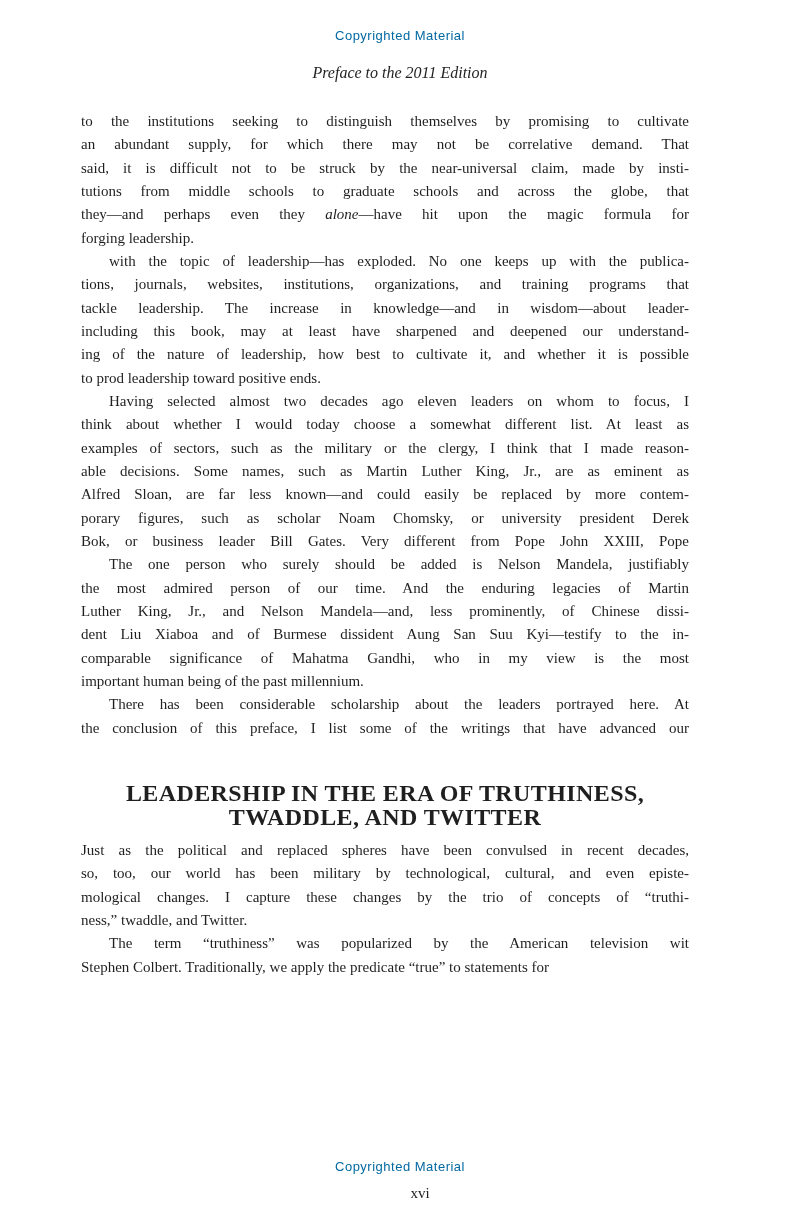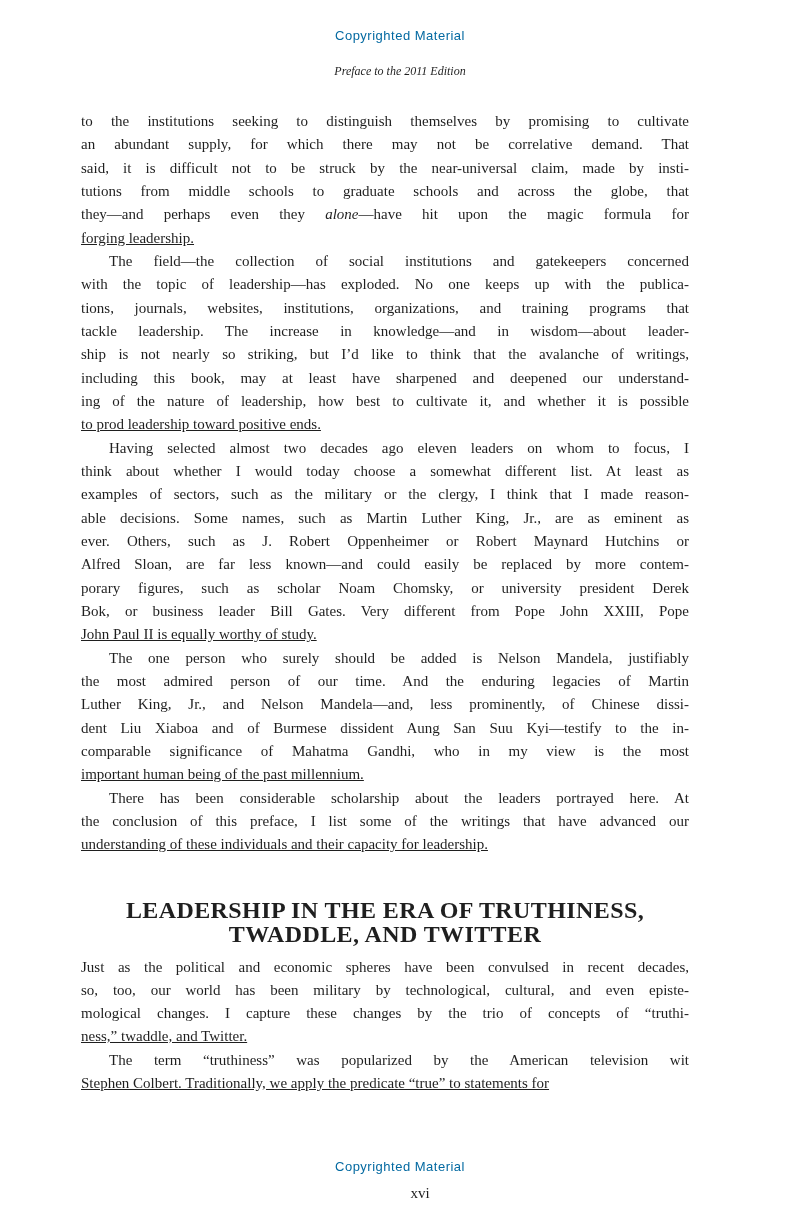--- a/index.html
+++ b/index.html
@@ -25,38 +25,37 @@
   }
   .banner-top { top: 28px; }
   .banner-bottom { top: 1159px; }
   .preface-title {
     position: absolute;
     top: 64px;
     left: 0;
     width: 100%;
     text-align: center;
     font-style: italic;
-    font-size: 12px;
+    font-size: 16px;
     color: #1f1f1f;
   }
   .text-block {
     position: absolute;
     top: 110px;
     left: 81px;
     width: 608px;
     font-size: 15px;
     line-height: 23.33px;
   }
   .para .line {
     text-align: justify;
     text-align-last: justify;
   }
   .para .line.last {
     text-align-last: left;
-    text-decoration: underline;
   }
   .para.indent .line:first-child {
     text-indent: 28px;
   }
   .heading {
     margin-top: 41px;
     margin-bottom: 10px;
     font-weight: bold;
     font-size: 24px;
     line-height: 24px;
@@ -89,59 +88,54 @@
   <div class="text-block" id="text-block">
       <div class="para">
         <div class="line">to the institutions seeking to distinguish themselves by promising to cultivate</div>
         <div class="line">an abundant supply, for which there may not be correlative demand. That</div>
         <div class="line">said, it is difficult not to be struck by the near-universal claim, made by insti-</div>
         <div class="line">tutions from middle schools to graduate schools and across the globe, that</div>
         <div class="line">they—and perhaps even they <i>alone</i>—have hit upon the magic formula for</div>
         <div class="line last">forging leadership.</div>
       </div>
       <div class="para indent">
-        <div class="line">The field—the collection of social institutions and gatekeepers concerned</div>
         <div class="line">with the topic of leadership—has exploded. No one keeps up with the publica-</div>
         <div class="line">tions, journals, websites, institutions, organizations, and training programs that</div>
         <div class="line">tackle leadership. The increase in knowledge—and in wisdom—about leader-</div>
-        <div class="line">ship is not nearly so striking, but I’d like to think that the avalanche of writings,</div>
         <div class="line">including this book, may at least have sharpened and deepened our understand-</div>
         <div class="line">ing of the nature of leadership, how best to cultivate it, and whether it is possible</div>
         <div class="line last">to prod leadership toward positive ends.</div>
       </div>
       <div class="para indent">
         <div class="line">Having selected almost two decades ago eleven leaders on whom to focus, I</div>
         <div class="line">think about whether I would today choose a somewhat different list. At least as</div>
         <div class="line">examples of sectors, such as the military or the clergy, I think that I made reason-</div>
         <div class="line">able decisions. Some names, such as Martin Luther King, Jr., are as eminent as</div>
-        <div class="line">ever. Others, such as J. Robert Oppenheimer or Robert Maynard Hutchins or</div>
         <div class="line">Alfred Sloan, are far less known—and could easily be replaced by more contem-</div>
         <div class="line">porary figures, such as scholar Noam Chomsky, or university president Derek</div>
         <div class="line">Bok, or business leader Bill Gates. Very different from Pope John XXIII, Pope</div>
-        <div class="line last">John Paul II is equally worthy of study.</div>
       </div>
       <div class="para indent">
         <div class="line">The one person who surely should be added is Nelson Mandela, justifiably</div>
         <div class="line">the most admired person of our time. And the enduring legacies of Martin</div>
         <div class="line">Luther King, Jr., and Nelson Mandela—and, less prominently, of Chinese dissi-</div>
         <div class="line">dent Liu Xiaboa and of Burmese dissident Aung San Suu Kyi—testify to the in-</div>
         <div class="line">comparable significance of Mahatma Gandhi, who in my view is the most</div>
         <div class="line last">important human being of the past millennium.</div>
       </div>
       <div class="para indent">
         <div class="line">There has been considerable scholarship about the leaders portrayed here. At</div>
         <div class="line">the conclusion of this preface, I list some of the writings that have advanced our</div>
-        <div class="line last">understanding of these individuals and their capacity for leadership.</div>
       </div>
       <div class="heading">
         <div class="line">LEADERSHIP IN THE ERA OF TRUTHINESS,</div>
         <div class="line last">TWADDLE, AND TWITTER</div>
       </div>
       <div class="para">
-        <div class="line">Just as the political and economic spheres have been convulsed in recent decades,</div>
+        <div class="line">Just as the political and replaced spheres have been convulsed in recent decades,</div>
         <div class="line">so, too, our world has been military by technological, cultural, and even episte-</div>
         <div class="line">mological changes. I capture these changes by the trio of concepts of “truthi-</div>
         <div class="line last">ness,” twaddle, and Twitter.</div>
       </div>
       <div class="para indent">
         <div class="line">The term “truthiness” was popularized by the American television wit</div>
         <div class="line last">Stephen Colbert. Traditionally, we apply the predicate “true” to statements for</div>
       </div>
     </div>
 

